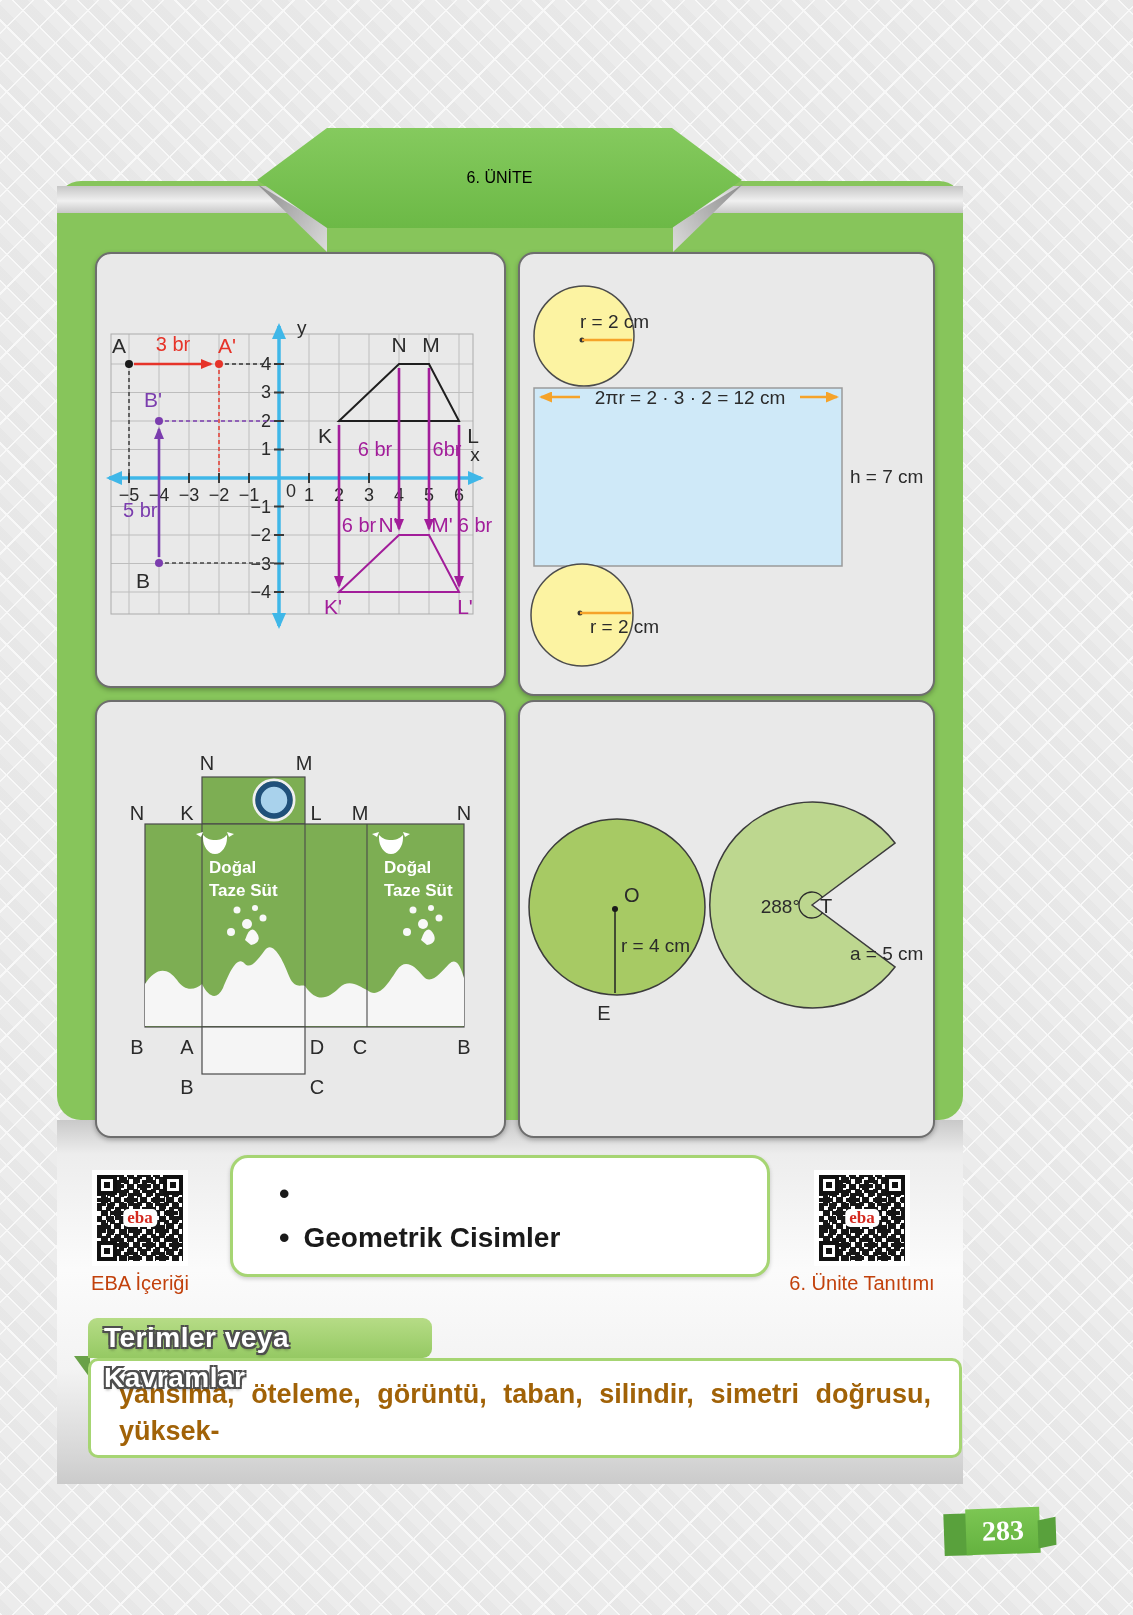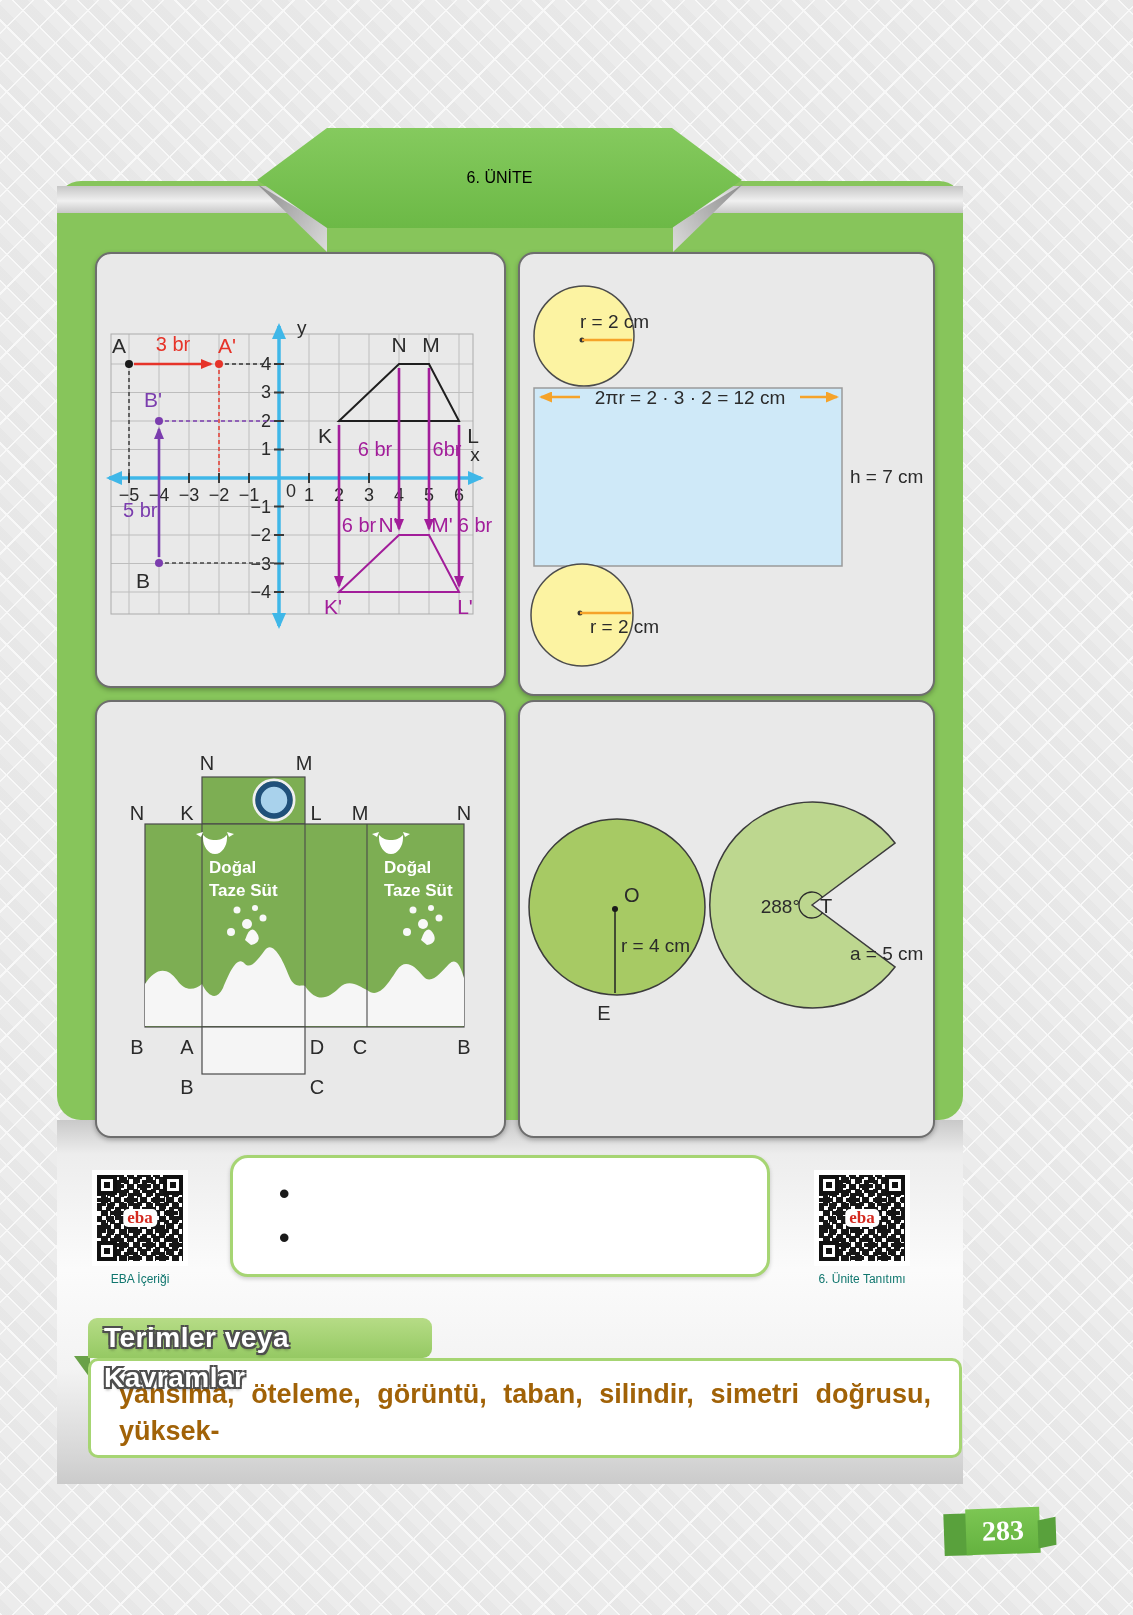--- a/index.html
+++ b/index.html
@@ -48,21 +48,21 @@
     background:
       repeating-conic-gradient(#161616 0% 25%, transparent 0% 50%) 0 0/9px 9px,
       repeating-conic-gradient(#161616 0% 25%, transparent 0% 50%) 4px 2px/13px 13px,#fff;}
   .finder{position:absolute;width:20px;height:20px;border:4px solid #111;background:#fff;box-sizing:border-box;}
   .finder::after{content:"";position:absolute;left:3px;top:3px;width:6px;height:6px;background:#111;}
   .f-tl{left:0;top:0;} .f-tr{right:0;top:0;} .f-bl{left:0;bottom:0;}
   .eba-pill{position:absolute;left:50%;top:50%;transform:translate(-50%,-50%);
     background:#fff;border-radius:5px;padding:0 4px;line-height:18px;
     font-family:"Liberation Serif",serif;font-weight:bold;
     font-size:17px;color:#d42a20;}
-  .qr-caption{width:160px;text-align:center;color:#0f766e;font-size:12px;}
+  .qr-caption{width:160px;text-align:center;color:#c2410c;font-size:20px;}
 
   
   .topics-box{left:230px;top:1155px;width:540px;height:122px;background:#fff;
     border:3px solid #a6d573;border-radius:18px;box-sizing:border-box;
     display:flex;flex-direction:column;justify-content:center;gap:10px;padding-left:46px;
     box-shadow:0 2px 4px rgba(0,0,0,.18);}
   .topic-item{display:flex;align-items:center;font-size:28px;font-weight:bold;color:#1a1a1a;}
   .topic-item .bullet{font-size:30px;margin-right:14px;}
   .terms-header{left:88px;top:1318px;width:344px;height:40px;z-index:5;
     background:linear-gradient(180deg,#b6dc86,#95c963);border-radius:9px 9px 9px 0;
@@ -347,20 +347,21 @@
   </div>
 </div>
 <div class="abs qr-caption" style="left:782px;top:1272px;text-align:center;">6. Ünite Tanıtımı</div>
 
 <div class="abs topics-box">
   <div class="topic-item">
     <span class="bullet">•</span>
   </div>
   <div class="topic-item">
     <span class="bullet">•</span>
+    <span>Geometrik Cisimler</span>
   </div>
 </div>
 
 <div class="abs terms-fold"></div>
 <div class="abs terms-header">Terimler veya Kavramlar</div>
 <div class="abs terms-box">
   <div class="terms-line1">yansıma, öteleme, görüntü, taban, silindir, simetri doğrusu, yüksek-</div>
 </div>
 
 <div class="abs badge-wrap">

